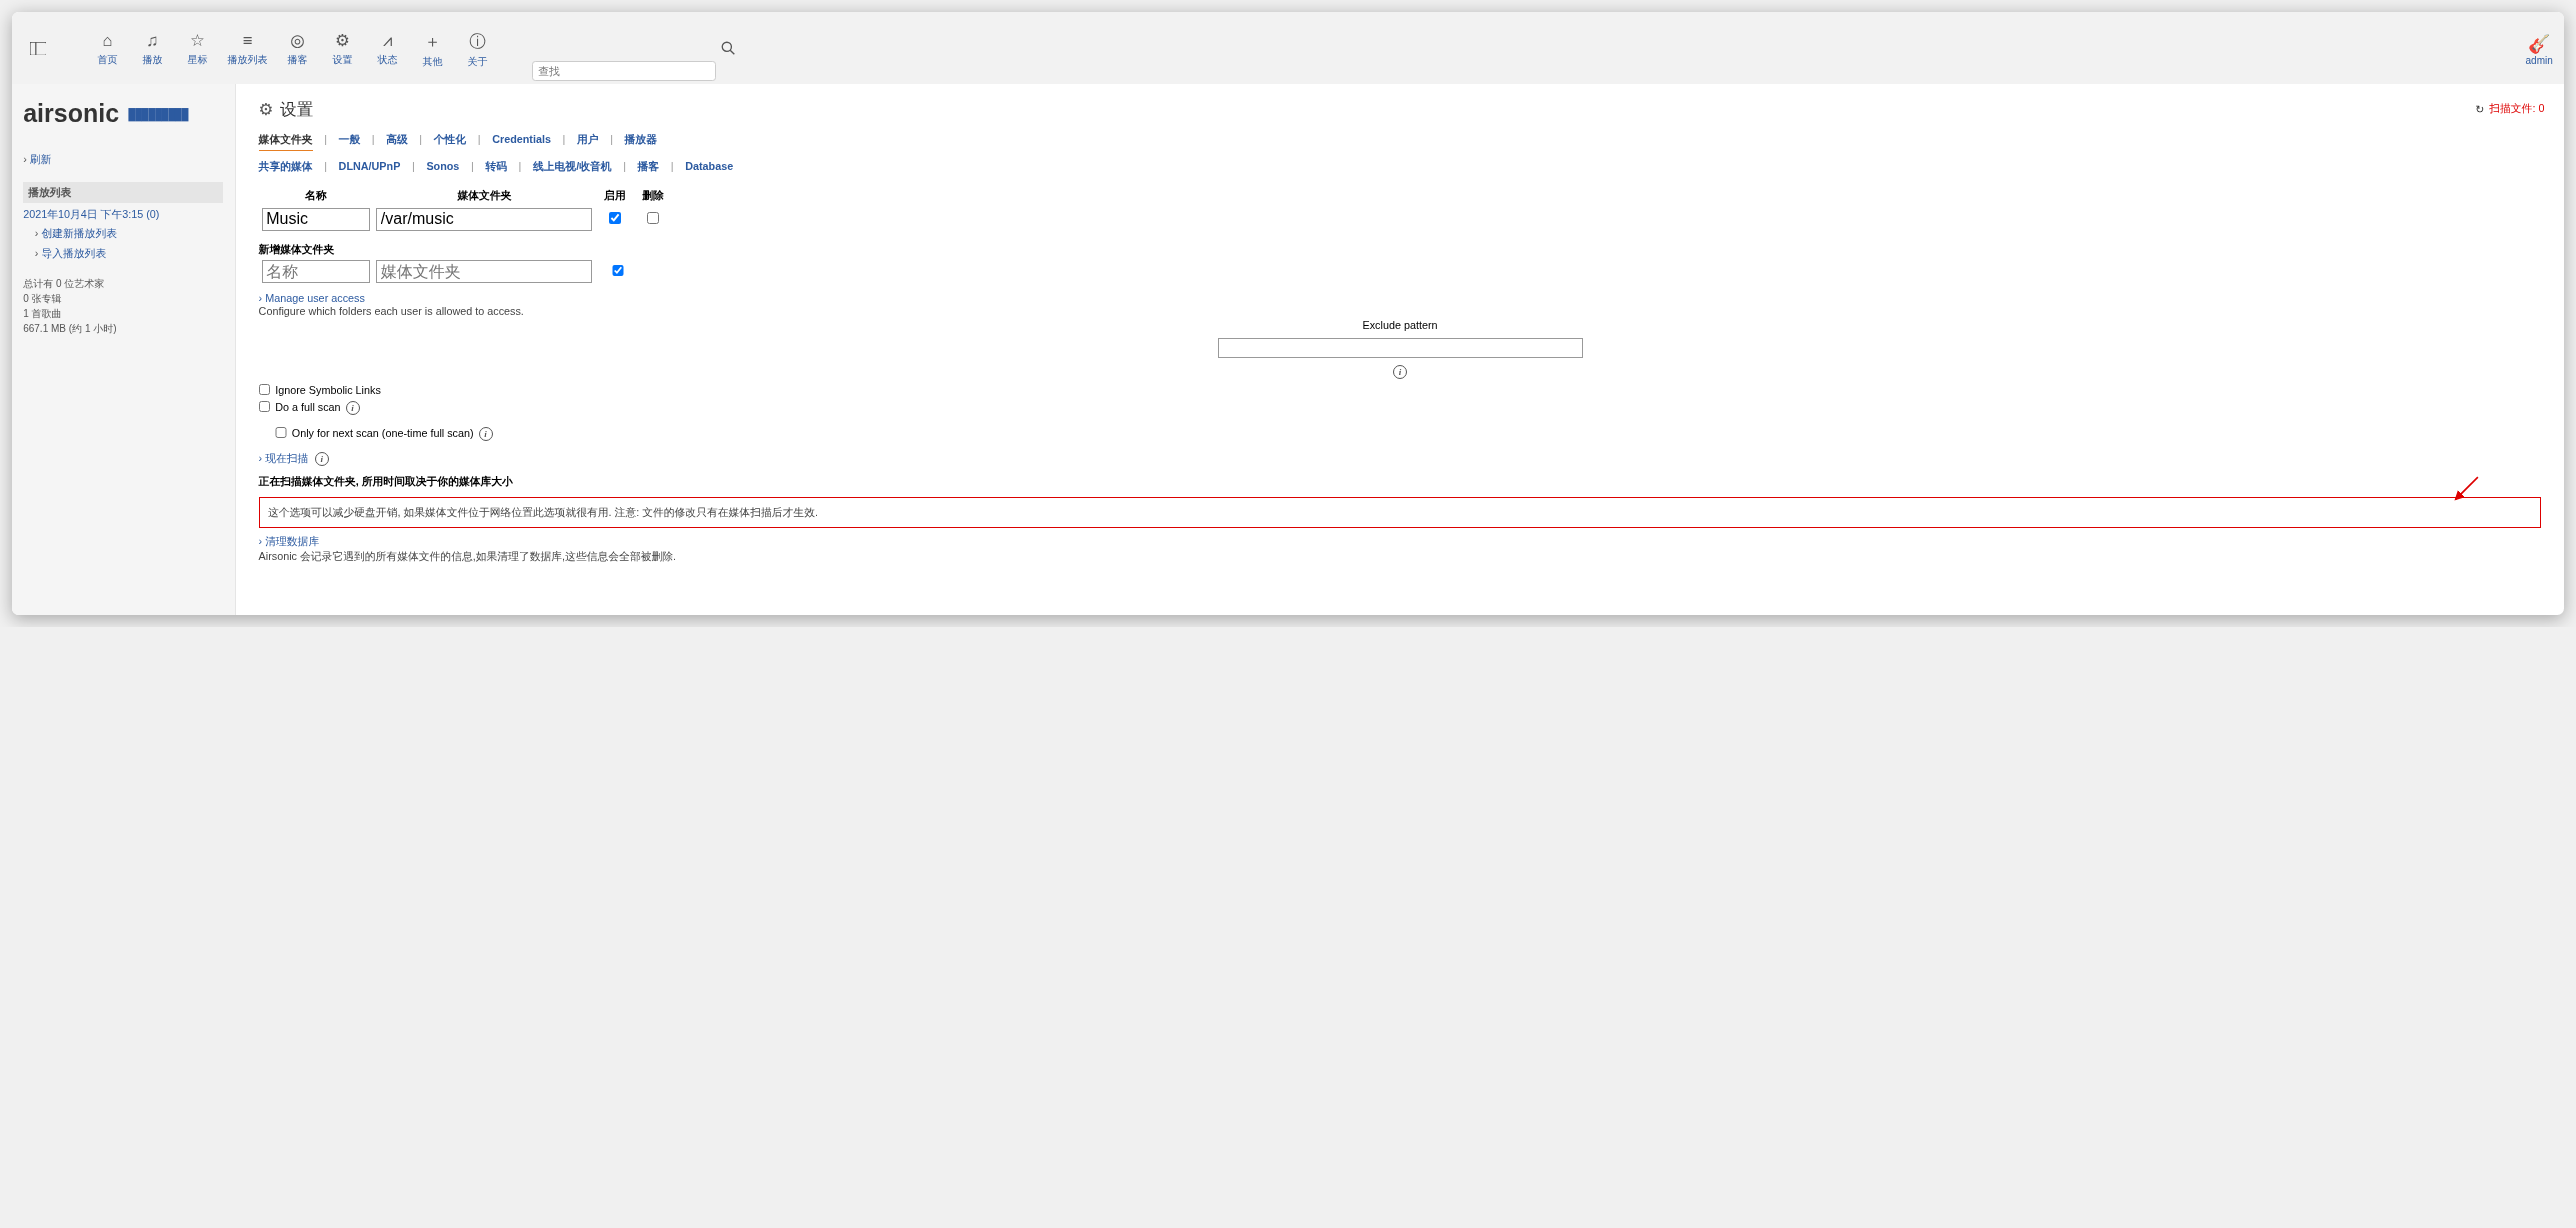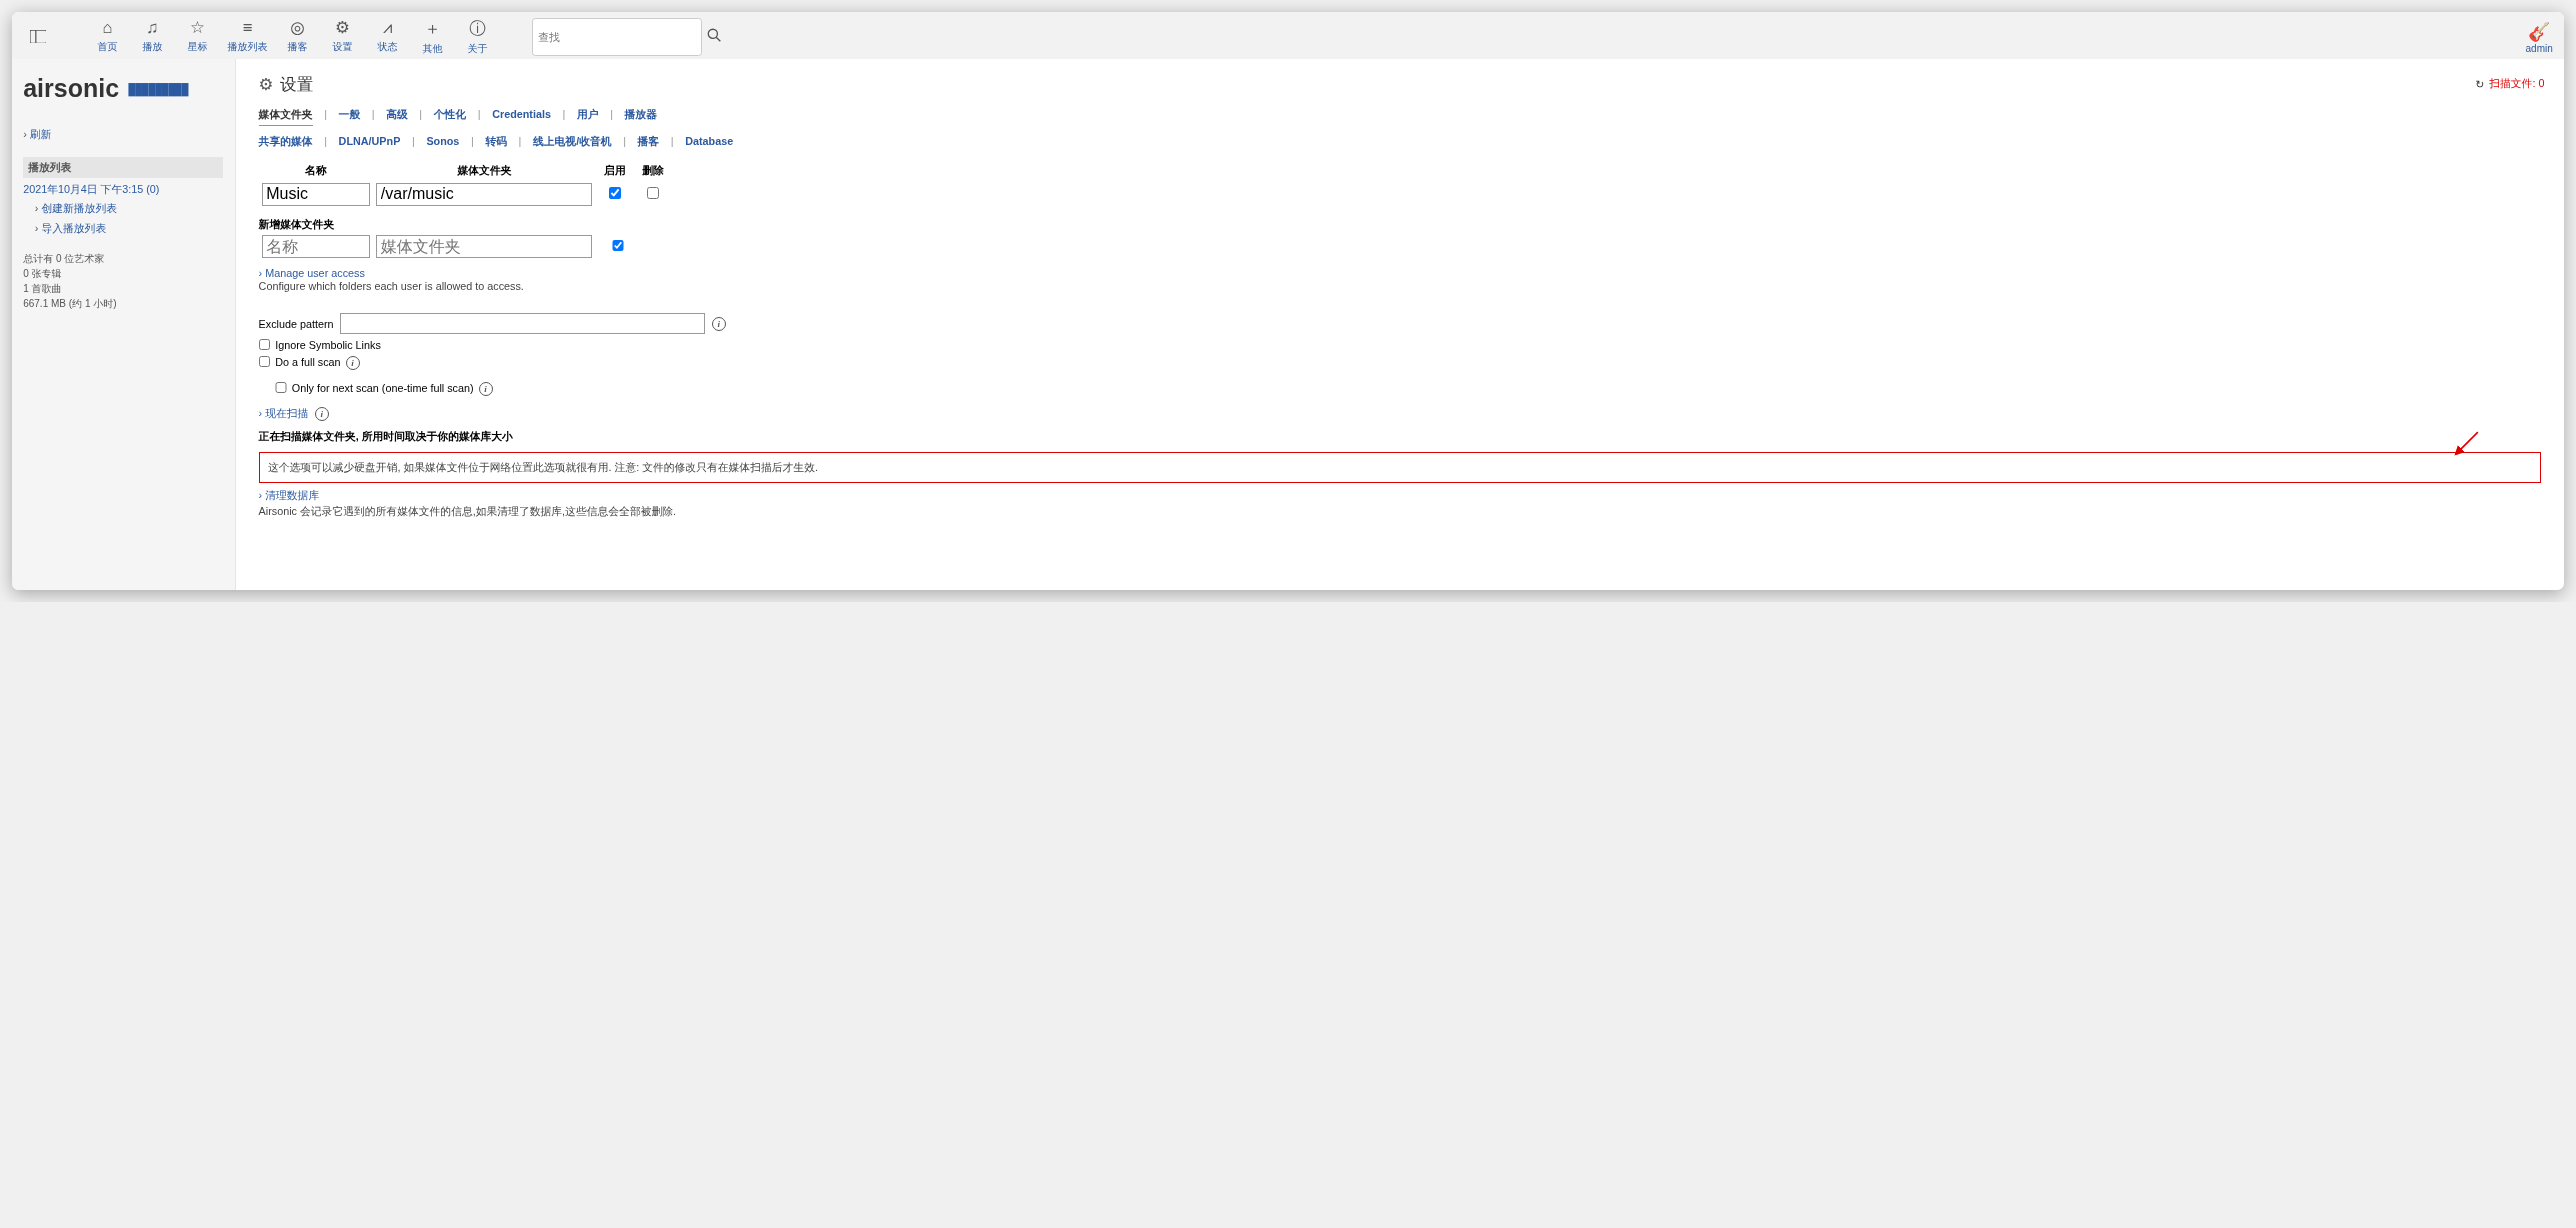--- a/index.html
+++ b/index.html
@@ -43,25 +43,26 @@
 }
 .nav-item .icon { font-size: 16.6px; color: #555; }
 .nav-item .lbl { font-size: 10px; color: #2c5aa0; }
 .search-box {
   margin-left: 33px;
   display: flex;
   align-items: center;
   gap: 5px;
 }
 .search-box input {
-  width: 170px;
-  padding: 12px 5px;
+  width: 184px;
+  padding: 3px 5px;
   border: 0.8px solid #ccc;
   border-radius: 3.3px;
   font-size: 10.8px;
+  margin-top: 43px;
 }
 .search-box .search-icon {
   font-size: 15px;
   color: #555;
   cursor: pointer;
 }
 .topbar-right {
   margin-left: auto;
   display: flex;
   flex-direction: column;
@@ -171,21 +172,21 @@
 input[type="checkbox"] { width: 11.6px; height: 11.6px; }
 .label-line { margin-top: 10px; font-weight: bold; }
 .expand-link {
   color: #2c5aa0;
   cursor: pointer;
   margin-top: 6.6px;
   display: inline-block;
 }
 .expand-link::before { content: "› "; }
 .desc { color: #444; font-size: 10.8px; margin-top: 1.7px; }
-.inline-row { display: flex; align-items: center; gap: 6.6px; margin-top: 21px; }
+.inline-row { display: flex; align-items: center; gap: 6.6px; margin-top: 2px; flex-direction: column; }
 .inline-row input[type="text"] {
   border: 0.8px solid #999;
   padding: 1.7px 3.3px;
   width: 365px;
 }
 .info-icon {
   display: inline-flex;
   align-items: center;
   justify-content: center;
   width: 14px; height: 14px;

